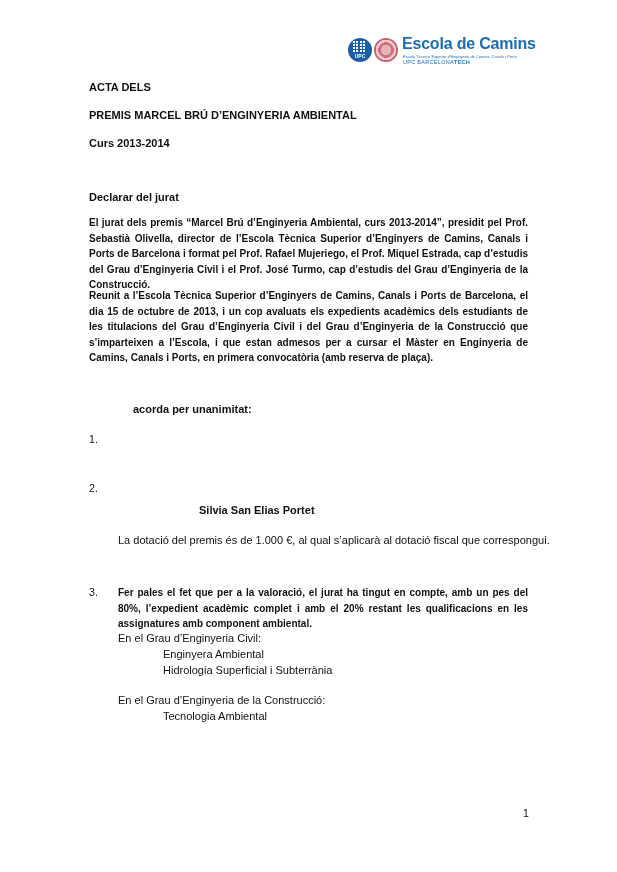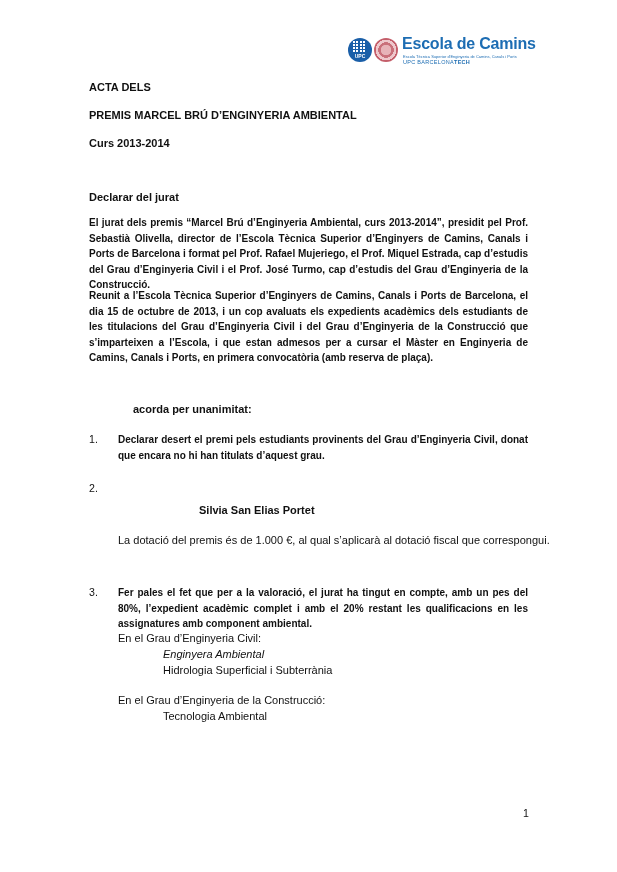--- a/index.html
+++ b/index.html
@@ -70,29 +70,28 @@
 
   <div class="txt b" style="left:89px; top:190px;">Declarar del jurat</div>
 
   <div class="para full" style="top:215px;">El jurat dels premis “Marcel Brú d’Enginyeria Ambiental, curs 2013-2014”,  presidit pel Prof. Sebastià Olivella, director de l’Escola Tècnica Superior d’Enginyers de Camins, Canals i Ports de Barcelona i format pel Prof. Rafael Mujeriego, el Prof. Miquel Estrada, cap d’estudis del Grau d’Enginyeria Civil i el Prof. José Turmo,  cap d’estudis del Grau d’Enginyeria de la Construcció.</div>
 
   <div class="para full" style="top:288px;">Reunit a l’Escola Tècnica Superior d’Enginyers de Camins, Canals i Ports de Barcelona, el dia 15 de octubre de 2013, i un cop avaluats els expedients acadèmics dels estudiants de les titulacions del Grau d’Enginyeria Civil i del Grau d’Enginyeria de la Construcció que s’imparteixen a l’Escola, i que estan admesos per a cursar el Màster en Enginyeria de Camins, Canals i Ports, en primera convocatòria (amb reserva de plaça).</div>
 
   <div class="txt b" style="left:89px; top:402px;margin-left:44px;">acorda per unanimitat:</div>
 
   <div class="num" style="top:432px;">1.</div>
-  <div class="para" style="top:432px;">Declarar desert el premi pels estudiants provinents del Grau d’Enginyeria Civil, donat que encara no hi han titulats d’aquest grau.</div>
 
   <div class="num" style="top:481px;">2.</div>
   <div class="txt b" style="left:199px; top:503px;">Silvia San Elias Portet</div>
   <div class="txt" style="left:118px; top:533px;">La dotació del premis és de  1.000 €, al qual s’aplicarà al dotació fiscal que correspongui.</div>
 
   <div class="num" style="top:585px;">3.</div>
   <div class="para" style="top:585px;">Fer pales el fet que per a la valoració, el jurat ha tingut en compte, amb un pes del 80%, l’expedient acadèmic complet i amb el 20% restant les qualificacions en les assignatures amb component ambiental.</div>
   <div class="txt" style="left:118px; top:631px;">En el Grau d’Enginyeria Civil:</div>
-  <div class="txt" style="left:163px; top:647px;font-style:italic;">Enginyera Ambiental</div>
+  <div class="txt" style="left:163px; top:647px;">Enginyera Ambiental</div>
   <div class="txt" style="left:118px; top:693px;">En el Grau d’Enginyeria de la Construcció:</div>
 
   <div class="txt" style="left:163px; top:663px;">Hidrologia Superficial i Subterrània</div>
   <div class="txt" style="left:163px; top:709px;">Tecnologia Ambiental</div>
 
   <div class="pg">1</div>
 </div>
 
 </body></html>

